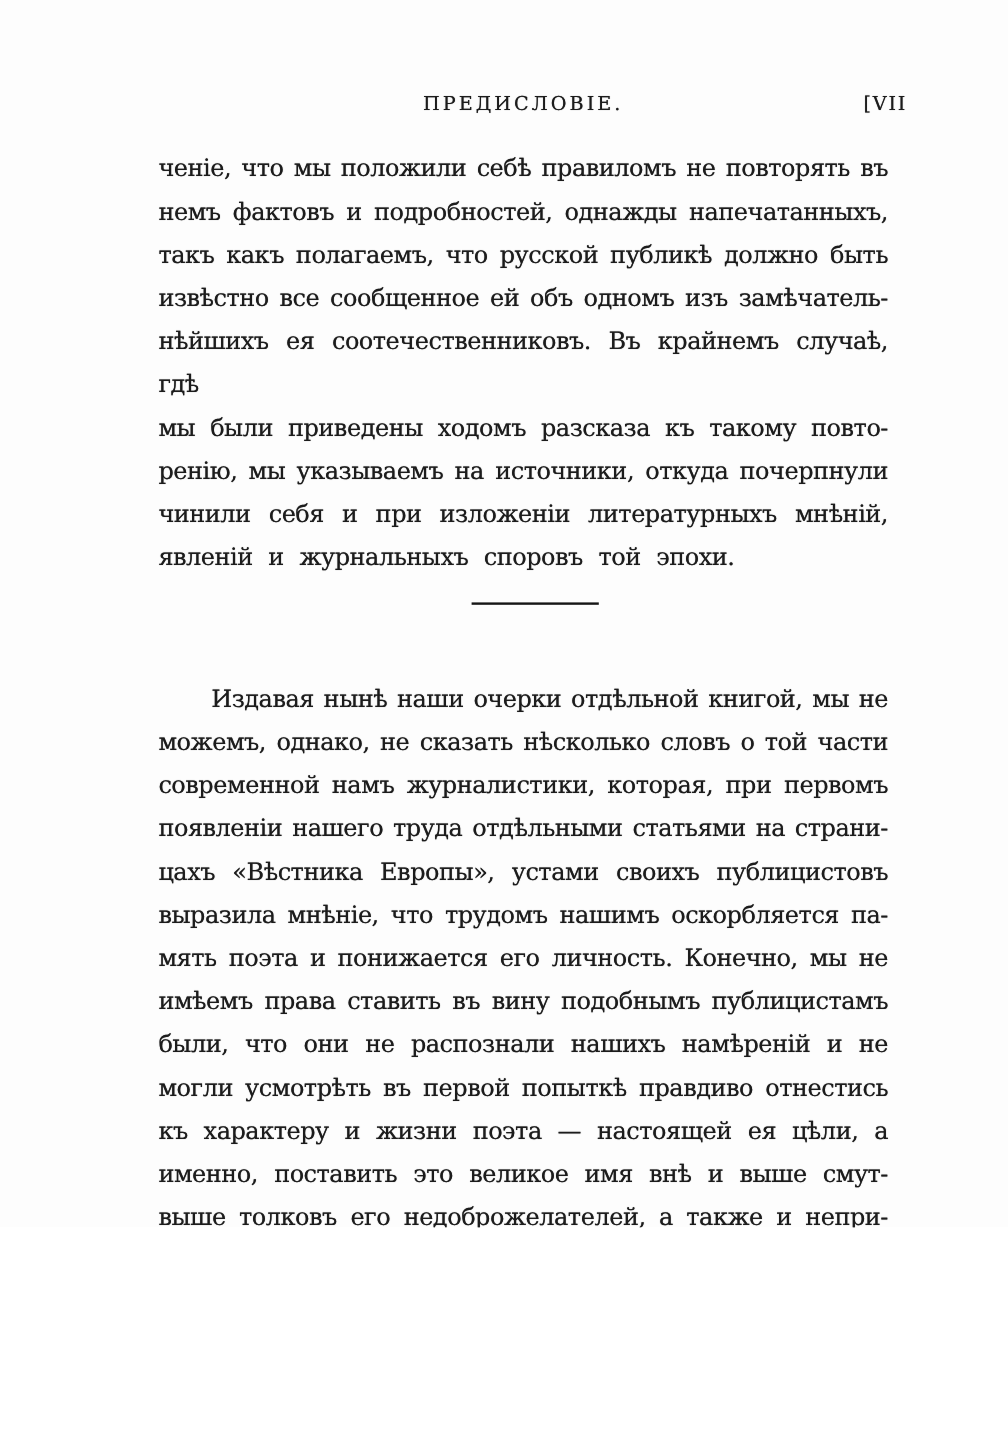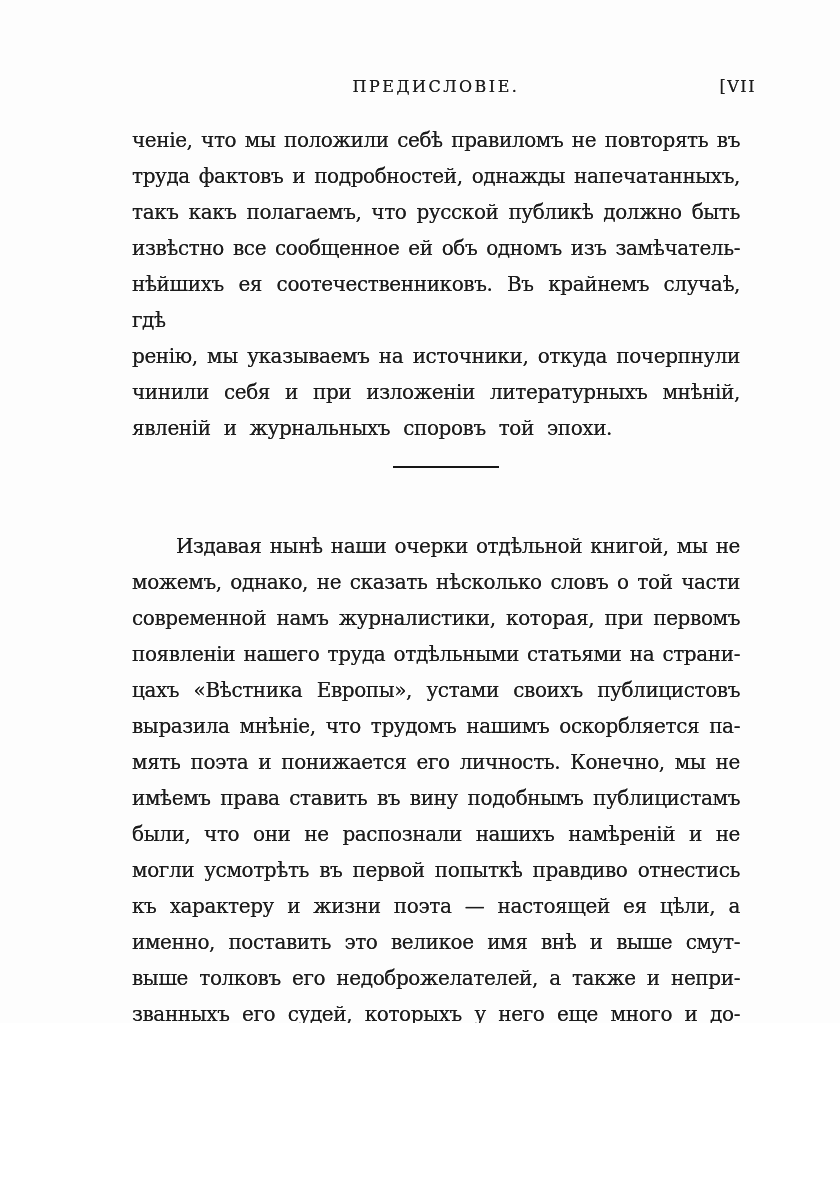--- a/index.html
+++ b/index.html
@@ -74,24 +74,25 @@
 <div class="page">
   <div class="content">
 
     <div class="pagehead">
       <div class="running-title">ПРЕДИСЛОВІЕ.</div>
       <div class="page-number">[VII</div>
     </div>
 
     <div class="para para1">
       <div class="line">ченіе, что мы положили себѣ правиломъ не повторять въ</div>
-      <div class="line">труда фактовъ и подробностей, однажды напечатанныхъ,</div>
+      <div class="line">немъ фактовъ и подробностей, однажды напечатанныхъ,</div>
       <div class="line">такъ какъ полагаемъ, что русской публикѣ должно быть</div>
       <div class="line">извѣстно все сообщенное ей объ одномъ изъ замѣчатель-</div>
       <div class="line">нѣйшихъ ея соотечественниковъ. Въ крайнемъ случаѣ, гдѣ</div>
+      <div class="line">мы были приведены ходомъ разсказа къ такому повто-</div>
       <div class="line">ренію, мы указываемъ на источники, откуда почерпнули</div>
       <div class="line">чинили себя и при изложеніи литературныхъ мнѣній,</div>
       <div class="line end">явленій и журнальныхъ споровъ той эпохи.</div>
     </div>
 
     <div class="rule"></div>
 
     <div class="para para2">
       <div class="line indent">Издавая нынѣ наши очерки отдѣльной книгой, мы не</div>
       <div class="line">можемъ, однако, не сказать нѣсколько словъ о той части</div>

